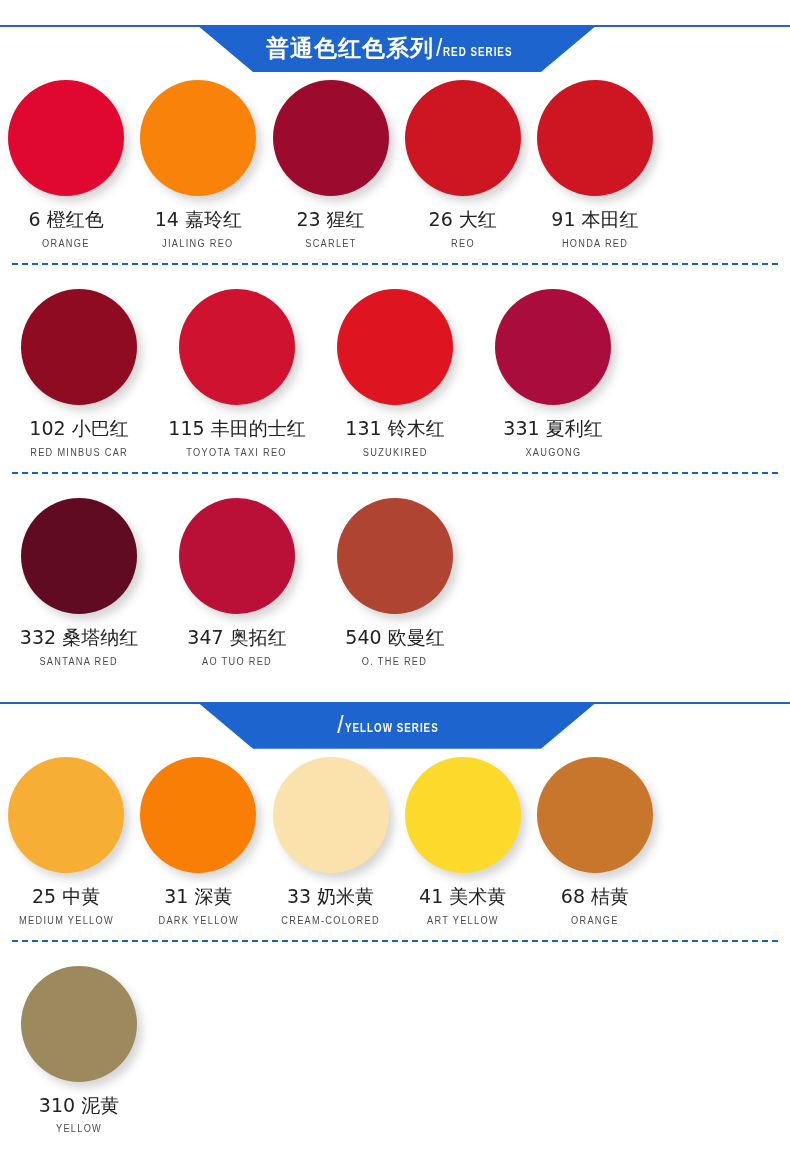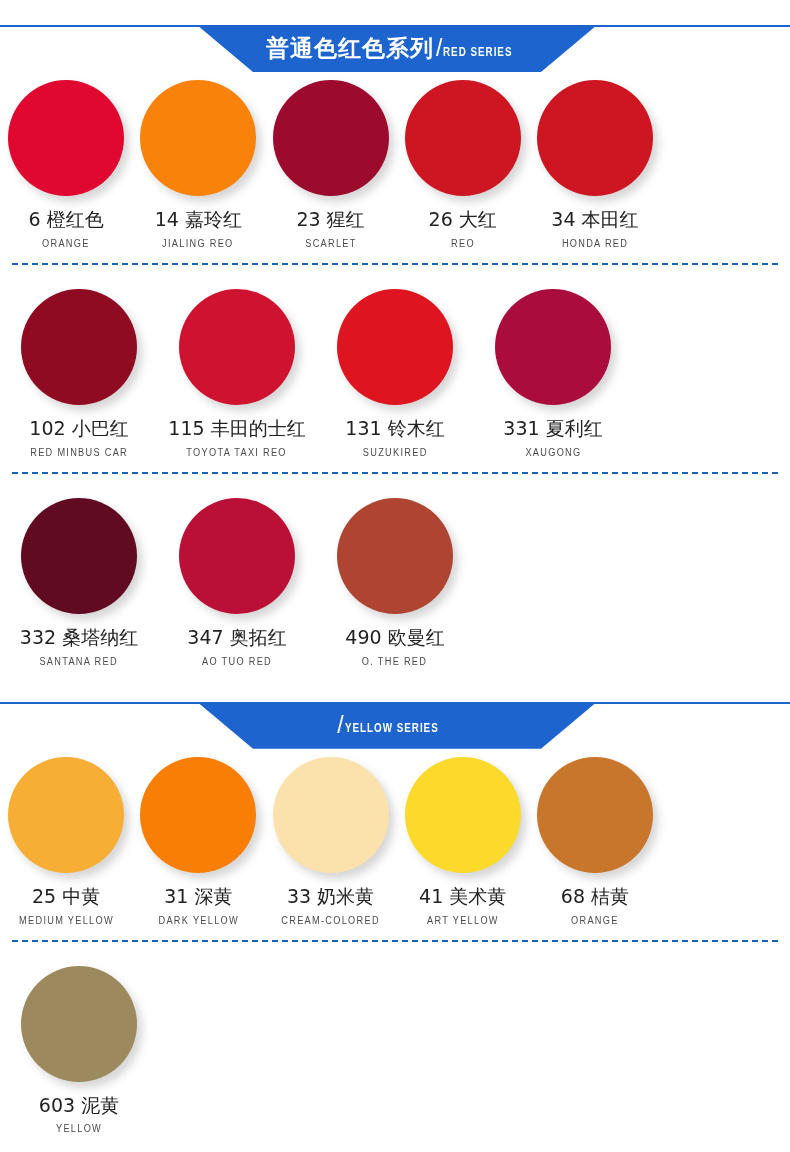--- a/index.html
+++ b/index.html
@@ -163,21 +163,21 @@
         <div class="swatch-cn">23 猩红</div>
         <div class="swatch-en">SCARLET</div>
       </div>
       <div class="swatch-cell">
         <div class="swatch-dot" style="background: rgb(206, 22, 34);"></div>
         <div class="swatch-cn">26 大红</div>
         <div class="swatch-en">REO</div>
       </div>
       <div class="swatch-cell">
         <div class="swatch-dot" style="background: rgb(206, 22, 34);"></div>
-        <div class="swatch-cn">34 本田红</div>
+        <div class="swatch-cn">91 本田红</div>
         <div class="swatch-en">HONDA RED</div>
       </div>
     </div>
     <div class="divider" style="border-top-color: rgb(22, 99, 181);"></div>
     <div class="row-gap"></div>
     <div class="swatch-row">
       <div class="swatch-cell">
         <div class="swatch-dot" style="background: rgb(142, 11, 34);"></div>
         <div class="swatch-cn">102 小巴红</div>
         <div class="swatch-en">RED MINBUS CAR</div>
@@ -206,21 +206,21 @@
         <div class="swatch-cn">332 桑塔纳红</div>
         <div class="swatch-en">SANTANA RED</div>
       </div>
       <div class="swatch-cell">
         <div class="swatch-dot" style="background: rgb(186, 16, 56);"></div>
         <div class="swatch-cn">347 奥拓红</div>
         <div class="swatch-en">AO TUO RED</div>
       </div>
       <div class="swatch-cell">
         <div class="swatch-dot" style="background: rgb(176, 68, 51);"></div>
-        <div class="swatch-cn">490 欧曼红</div>
+        <div class="swatch-cn">540 欧曼红</div>
         <div class="swatch-en">O. THE RED</div>
       </div>
       <div class="swatch-cell empty">
         <div class="swatch-dot" style="background: transparent; box-shadow: none;"></div>
         <div class="swatch-cn"></div>
         <div class="swatch-en"></div>
       </div>
     </div>
     <div class="section-gap"></div>
     <div class="banner-wrap">
@@ -257,21 +257,21 @@
         <div class="swatch-dot" style="background: rgb(200, 118, 44);"></div>
         <div class="swatch-cn">68 桔黄</div>
         <div class="swatch-en">ORANGE</div>
       </div>
     </div>
     <div class="divider" style="border-top-color: rgb(22, 99, 181);"></div>
     <div class="row-gap"></div>
     <div class="swatch-row">
       <div class="swatch-cell">
         <div class="swatch-dot" style="background: rgb(156, 138, 94);"></div>
-        <div class="swatch-cn">603 泥黄</div>
+        <div class="swatch-cn">310 泥黄</div>
         <div class="swatch-en">YELLOW</div>
       </div>
       <div class="swatch-cell empty">
         <div class="swatch-dot" style="background: transparent; box-shadow: none;"></div>
         <div class="swatch-cn"></div>
         <div class="swatch-en"></div>
       </div>
       <div class="swatch-cell empty">
         <div class="swatch-dot" style="background: transparent; box-shadow: none;"></div>
         <div class="swatch-cn"></div>

